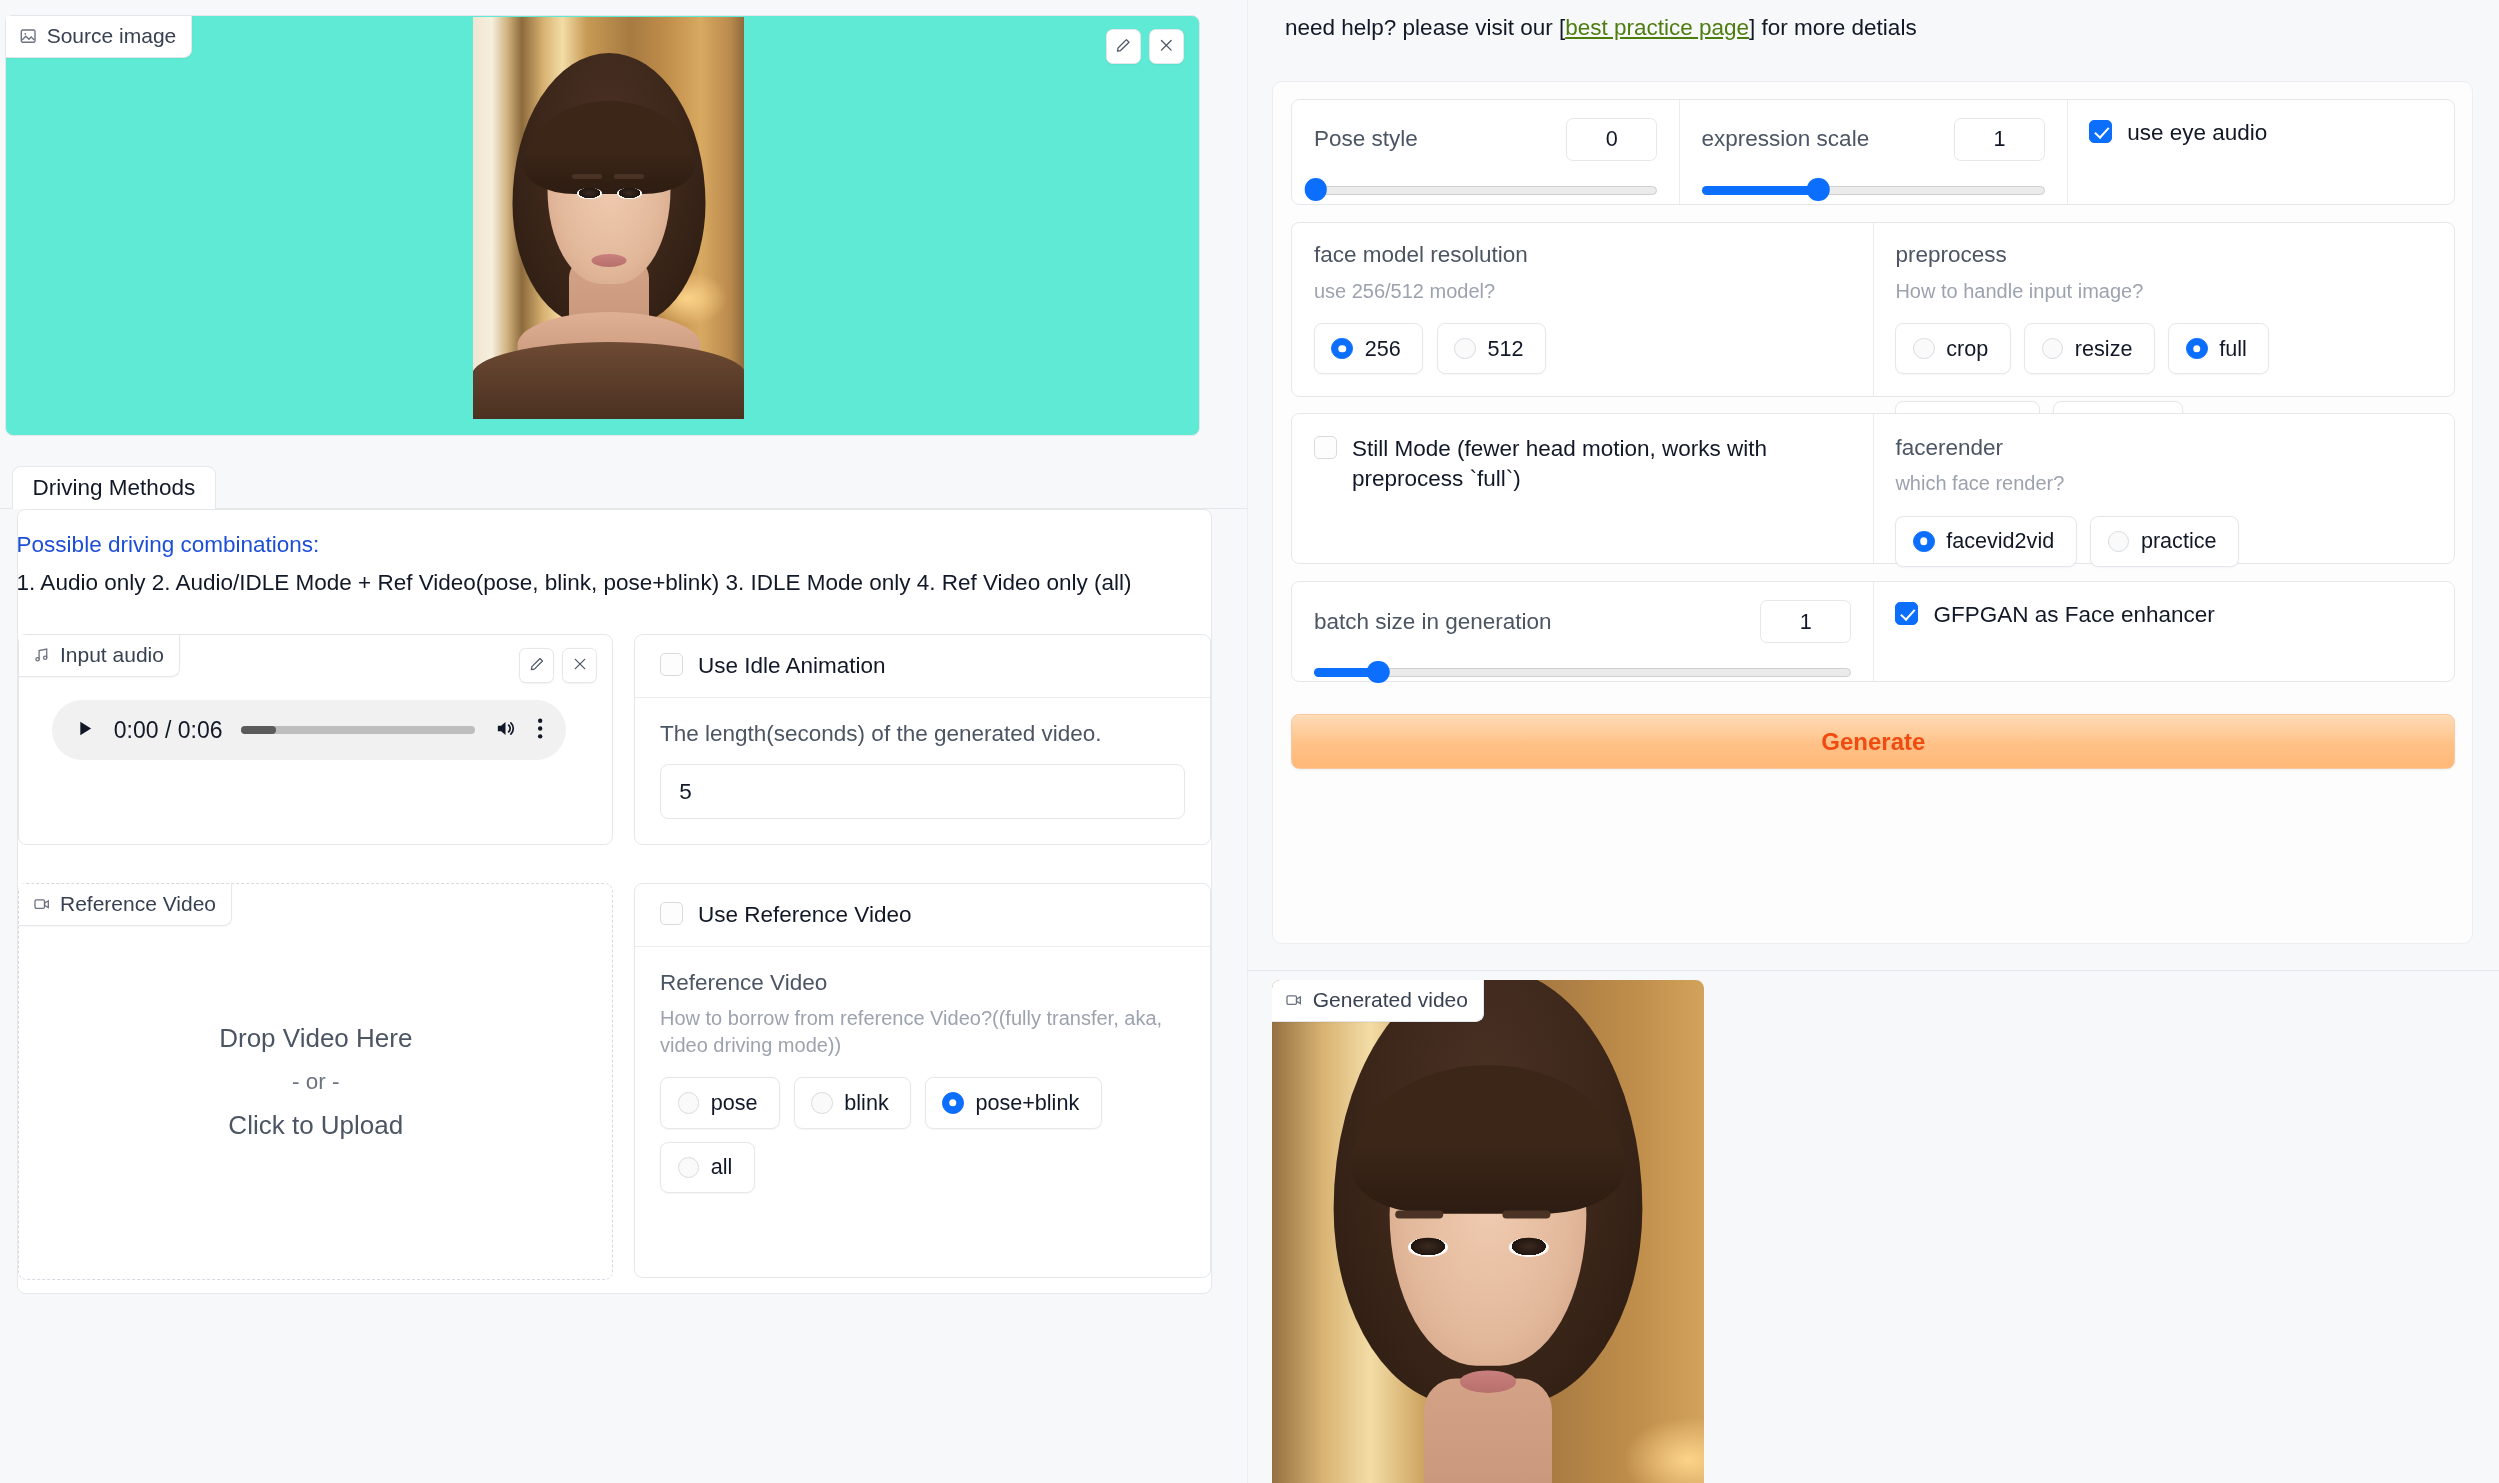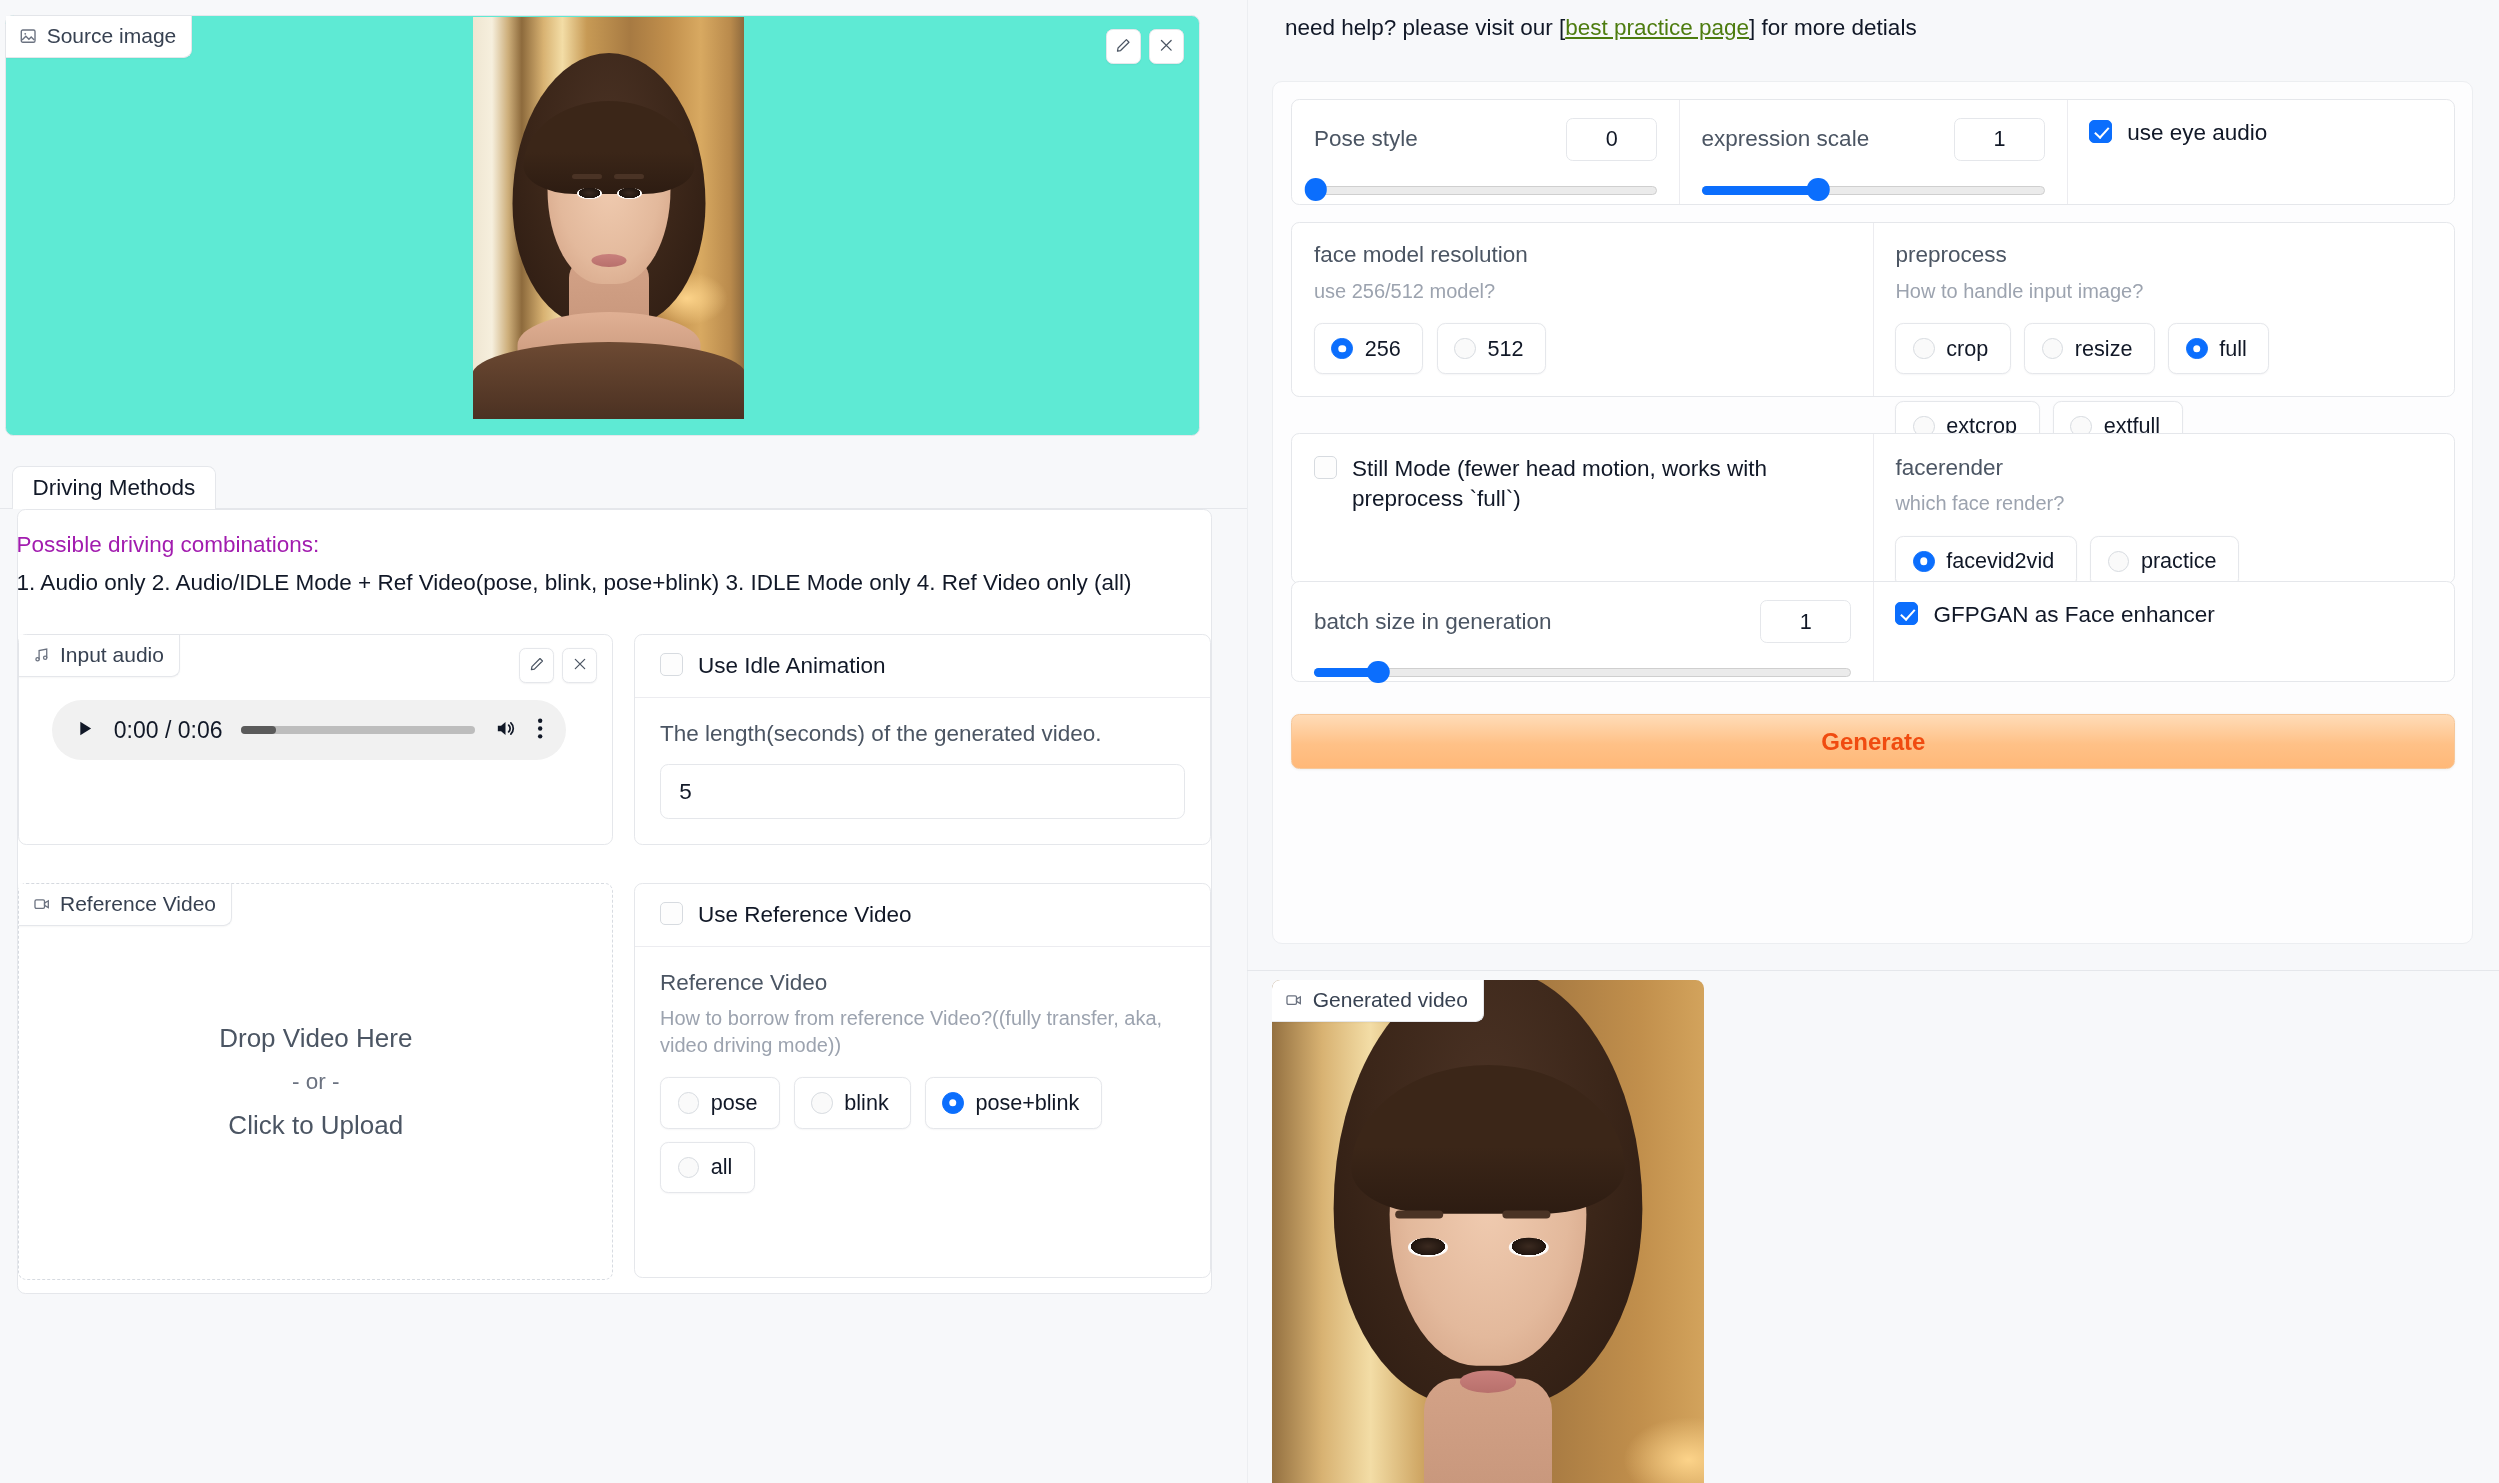--- a/index.html
+++ b/index.html
@@ -319,21 +319,21 @@
     color: #111827;
   }
   #driving-body {
     position: absolute;
     left: 16.6px; top: 509px;
     width: 1195px; height: 785px;
     background: #fff;
     border: 0.8px solid #e5e7eb;
     border-radius: 8.3px;
   }
-  #combos-title { position: absolute; left: 0px; top: 25px; font-size: 22.5px; color: #a21caf; }
+  #combos-title { position: absolute; left: 0px; top: 25px; font-size: 22.5px; color: #1d4ed8; }
   #combos-line  { position: absolute; left: 0px; top: 63px; font-size: 22.5px; color: #111827; white-space: nowrap; }
 
   #input-audio-panel {
     position: absolute;
     left: 18.3px; top: 634px;
     width: 595px; height: 211px;
   }
   #audio-player {
     position: absolute;
     left: 33px; top: 65px;
@@ -447,21 +447,21 @@
     border: 0.8px solid #eceef1;
     border-radius: 10px;
   }
 
   #grp-pose { position: absolute; left: 18.3px; top: 16.6px; width: 1164px; height: 106px; }
   #grp-pose .cell { padding: 18.3px 21.6px; }
 
   #grp-res { position: absolute; left: 18.3px; top: 140px; width: 1164px; height: 175px; }
   #grp-res .cell { padding: 18.3px 21.6px; }
 
-  #grp-still { position: absolute; left: 18.3px; top: 331px; width: 1164px; height: 151px; margin-top: 20px; }
+  #grp-still { position: absolute; left: 18.3px; top: 331px; width: 1164px; height: 151px; }
   #grp-still .cell { padding: 20px 21.6px; }
 
   #grp-batch { position: absolute; left: 18.3px; top: 499px; width: 1164px; height: 101px; }
   #grp-batch .cell { padding: 18.3px 21.6px; }
 
   #generate-button {
     position: absolute;
     left: 18.3px; top: 632px;
     width: 1164px; height: 55px;
     border-radius: 8.3px;

